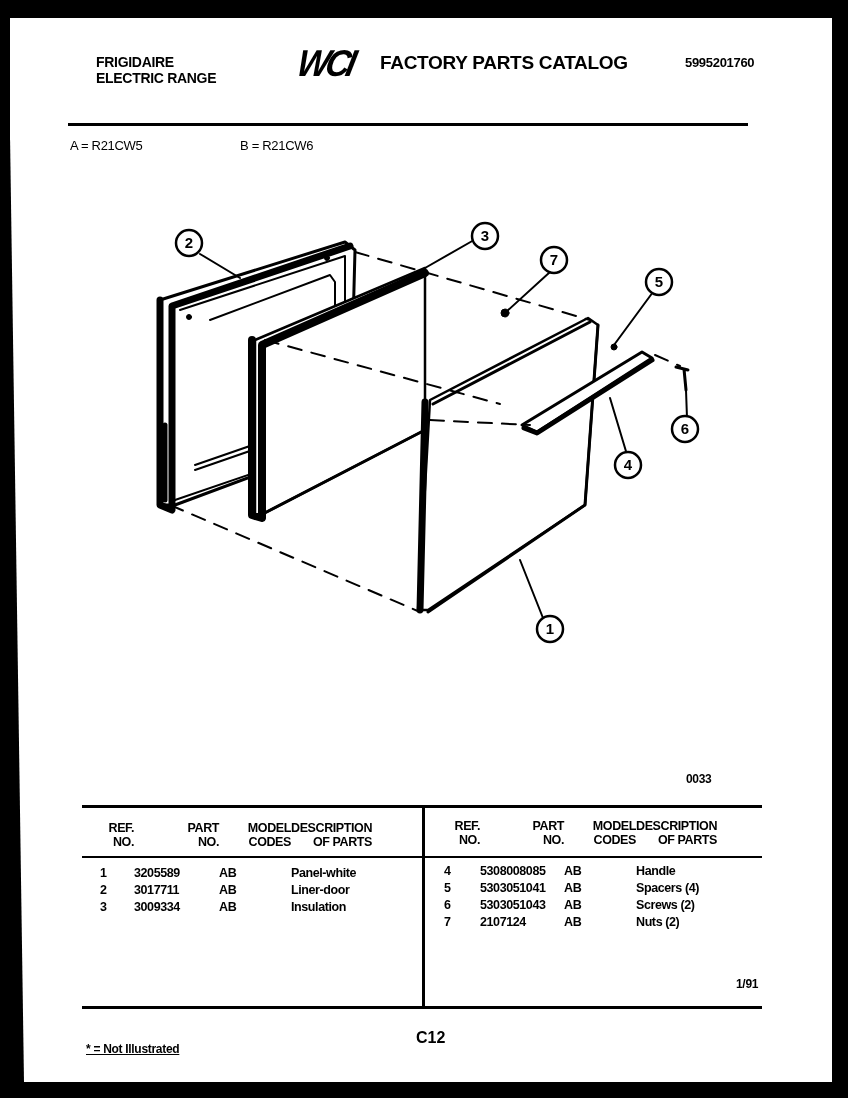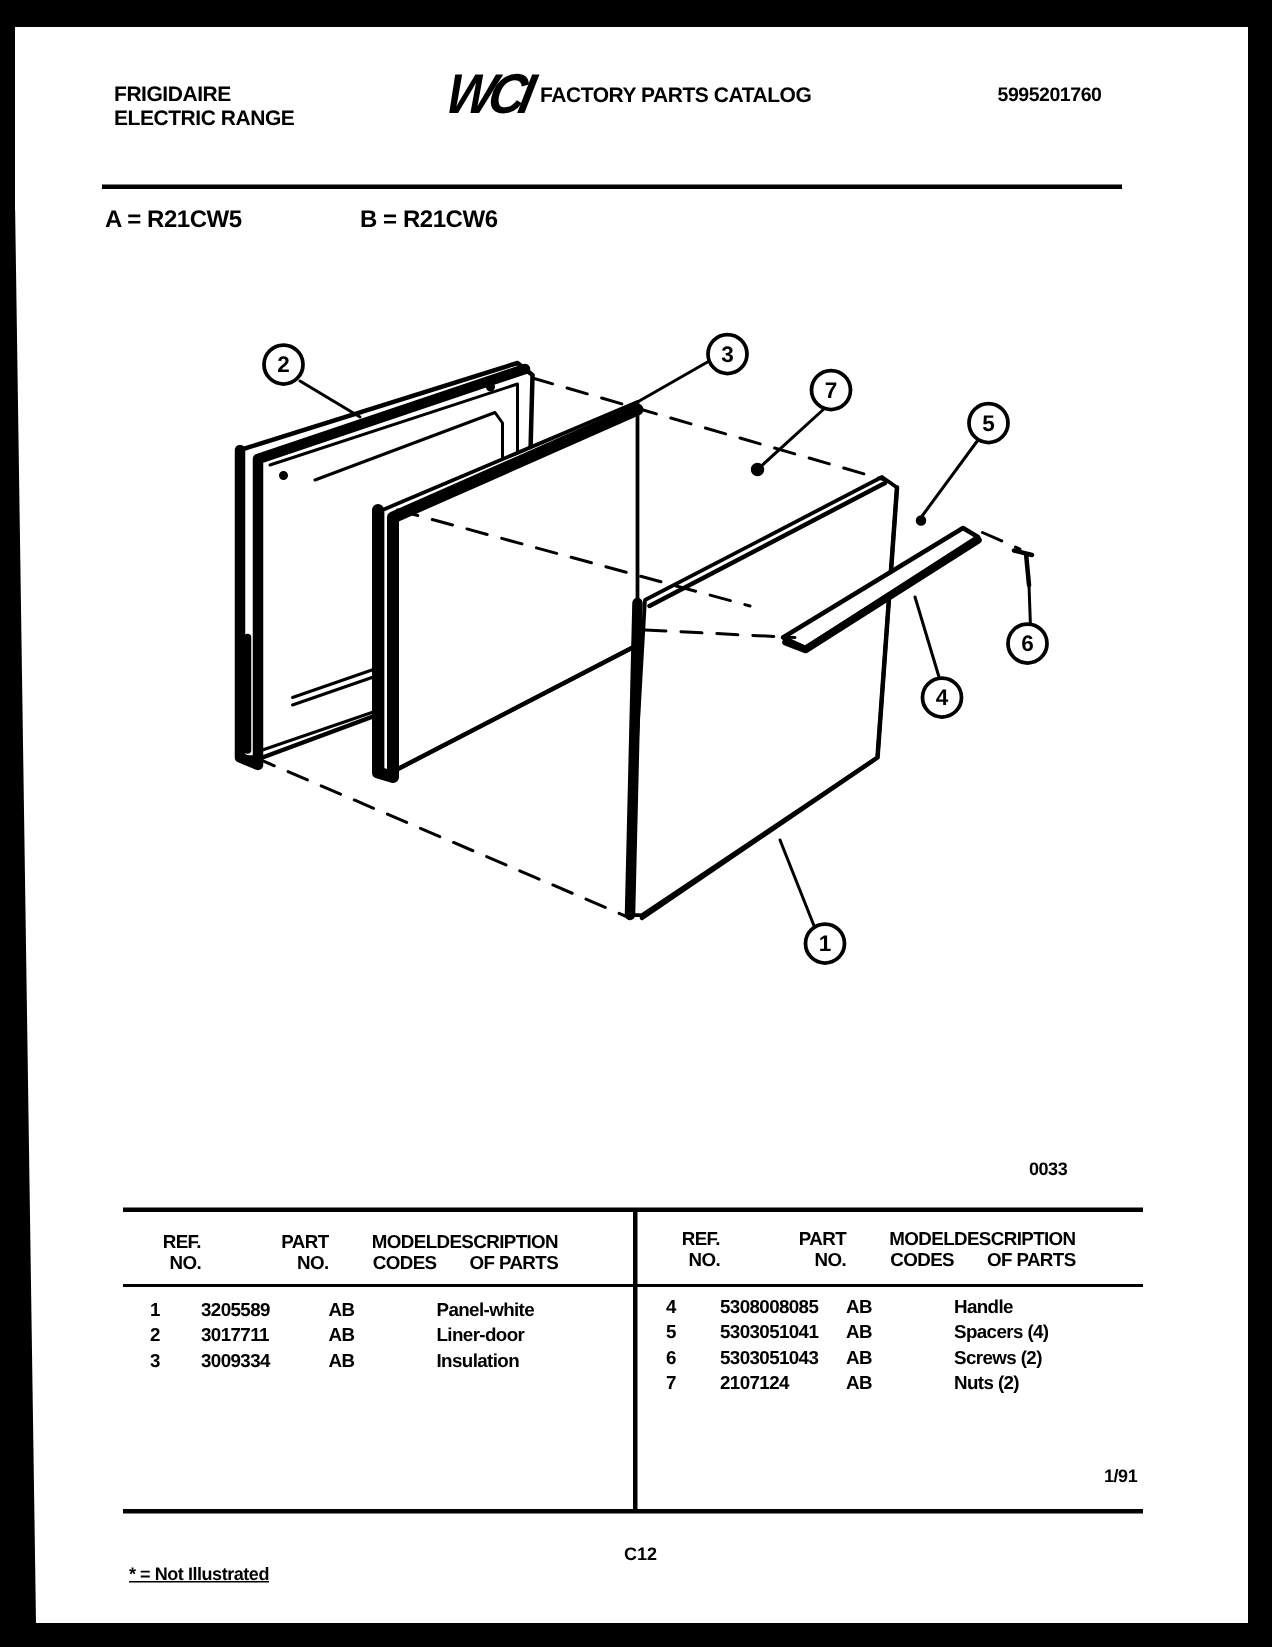--- a/index.html
+++ b/index.html
@@ -2,43 +2,43 @@
 <html><head>
 <meta charset="utf-8">
 <style>
   html, body { margin:0; padding:0; }
   body { width:848px; height:1098px; background:#000; position:relative; overflow:hidden;
          font-family:"Liberation Sans", sans-serif; color:#000; }
   .page { position:absolute; left:10px; top:18px; width:822px; height:1064px; background:#fff; }
   .page:before { content:""; position:absolute; left:-10px; top:122px; width:24px; height:942px;
                  background:#000; clip-path:polygon(0 0, 42% 0, 100% 100%, 0 100%); }
   .abs { position:absolute; }
-  .hdr { font-weight:bold; font-size:14px; letter-spacing:-0.3px; line-height:16px; }
+  .hdr { font-weight:bold; font-size:14px; letter-spacing:-0.3px; line-height:16px;margin-left:20px; }
   .logo { font-weight:bold; font-style:italic; font-size:34px; letter-spacing:-4px;
           transform:skewX(-12deg) scaleY(1.1); font-family:"Liberation Sans", sans-serif; }
   .rule { position:absolute; background:#000; }
-  .models { font-weight:bold; font-size:16px; letter-spacing:-0.3px; }
+  .models { font-weight:normal; font-size:13px; letter-spacing:-0.3px; }
   .diagram { position:absolute; left:0; top:0; }
   table.parts { border-collapse:collapse; font-size:12.5px; font-weight:bold; letter-spacing:-0.4px; }
   table.parts th { text-align:right; font-weight:bold; line-height:14px; vertical-align:top; padding:0; }
   table.parts td { padding:0; line-height:17px; white-space:nowrap; }
   .foot { font-weight:bold; font-size:12px; letter-spacing:-0.3px; }
-  .pg { font-weight:bold; font-size:12px; }
+  .pg { font-weight:bold; font-size:16px; }
 </style>
 </head>
 <body>
 
 <div class="page">
 
   <div class="abs hdr" style="left:66px;top:36px;">
     <div>FRIGIDAIRE</div>
     <div>ELECTRIC RANGE</div>
   </div>
   <div class="abs logo" style="left:288px;top:26px;">WCI</div>
-  <div class="abs hdr" style="left:350px;top:37px;font-size:14px;">FACTORY PARTS CATALOG</div>
+  <div class="abs hdr" style="left:350px;top:37px;font-size:19px;">FACTORY PARTS CATALOG</div>
   <div class="abs hdr" style="left:655px;top:37px;font-size:13px;">5995201760</div>
 
   <div class="rule" style="left:58px;top:105px;width:680px;height:3px;"></div>
 
   <div class="abs models" style="left:60px;top:120px;">A = R21CW5</div>
   <div class="abs models" style="left:220px;top:120px;padding-left:10px;">B = R21CW6</div>
 
   <svg class="diagram" width="822" height="760" viewBox="10 18 822 760">
     <g stroke="#000" fill="none" stroke-linecap="round" stroke-linejoin="round">
 

